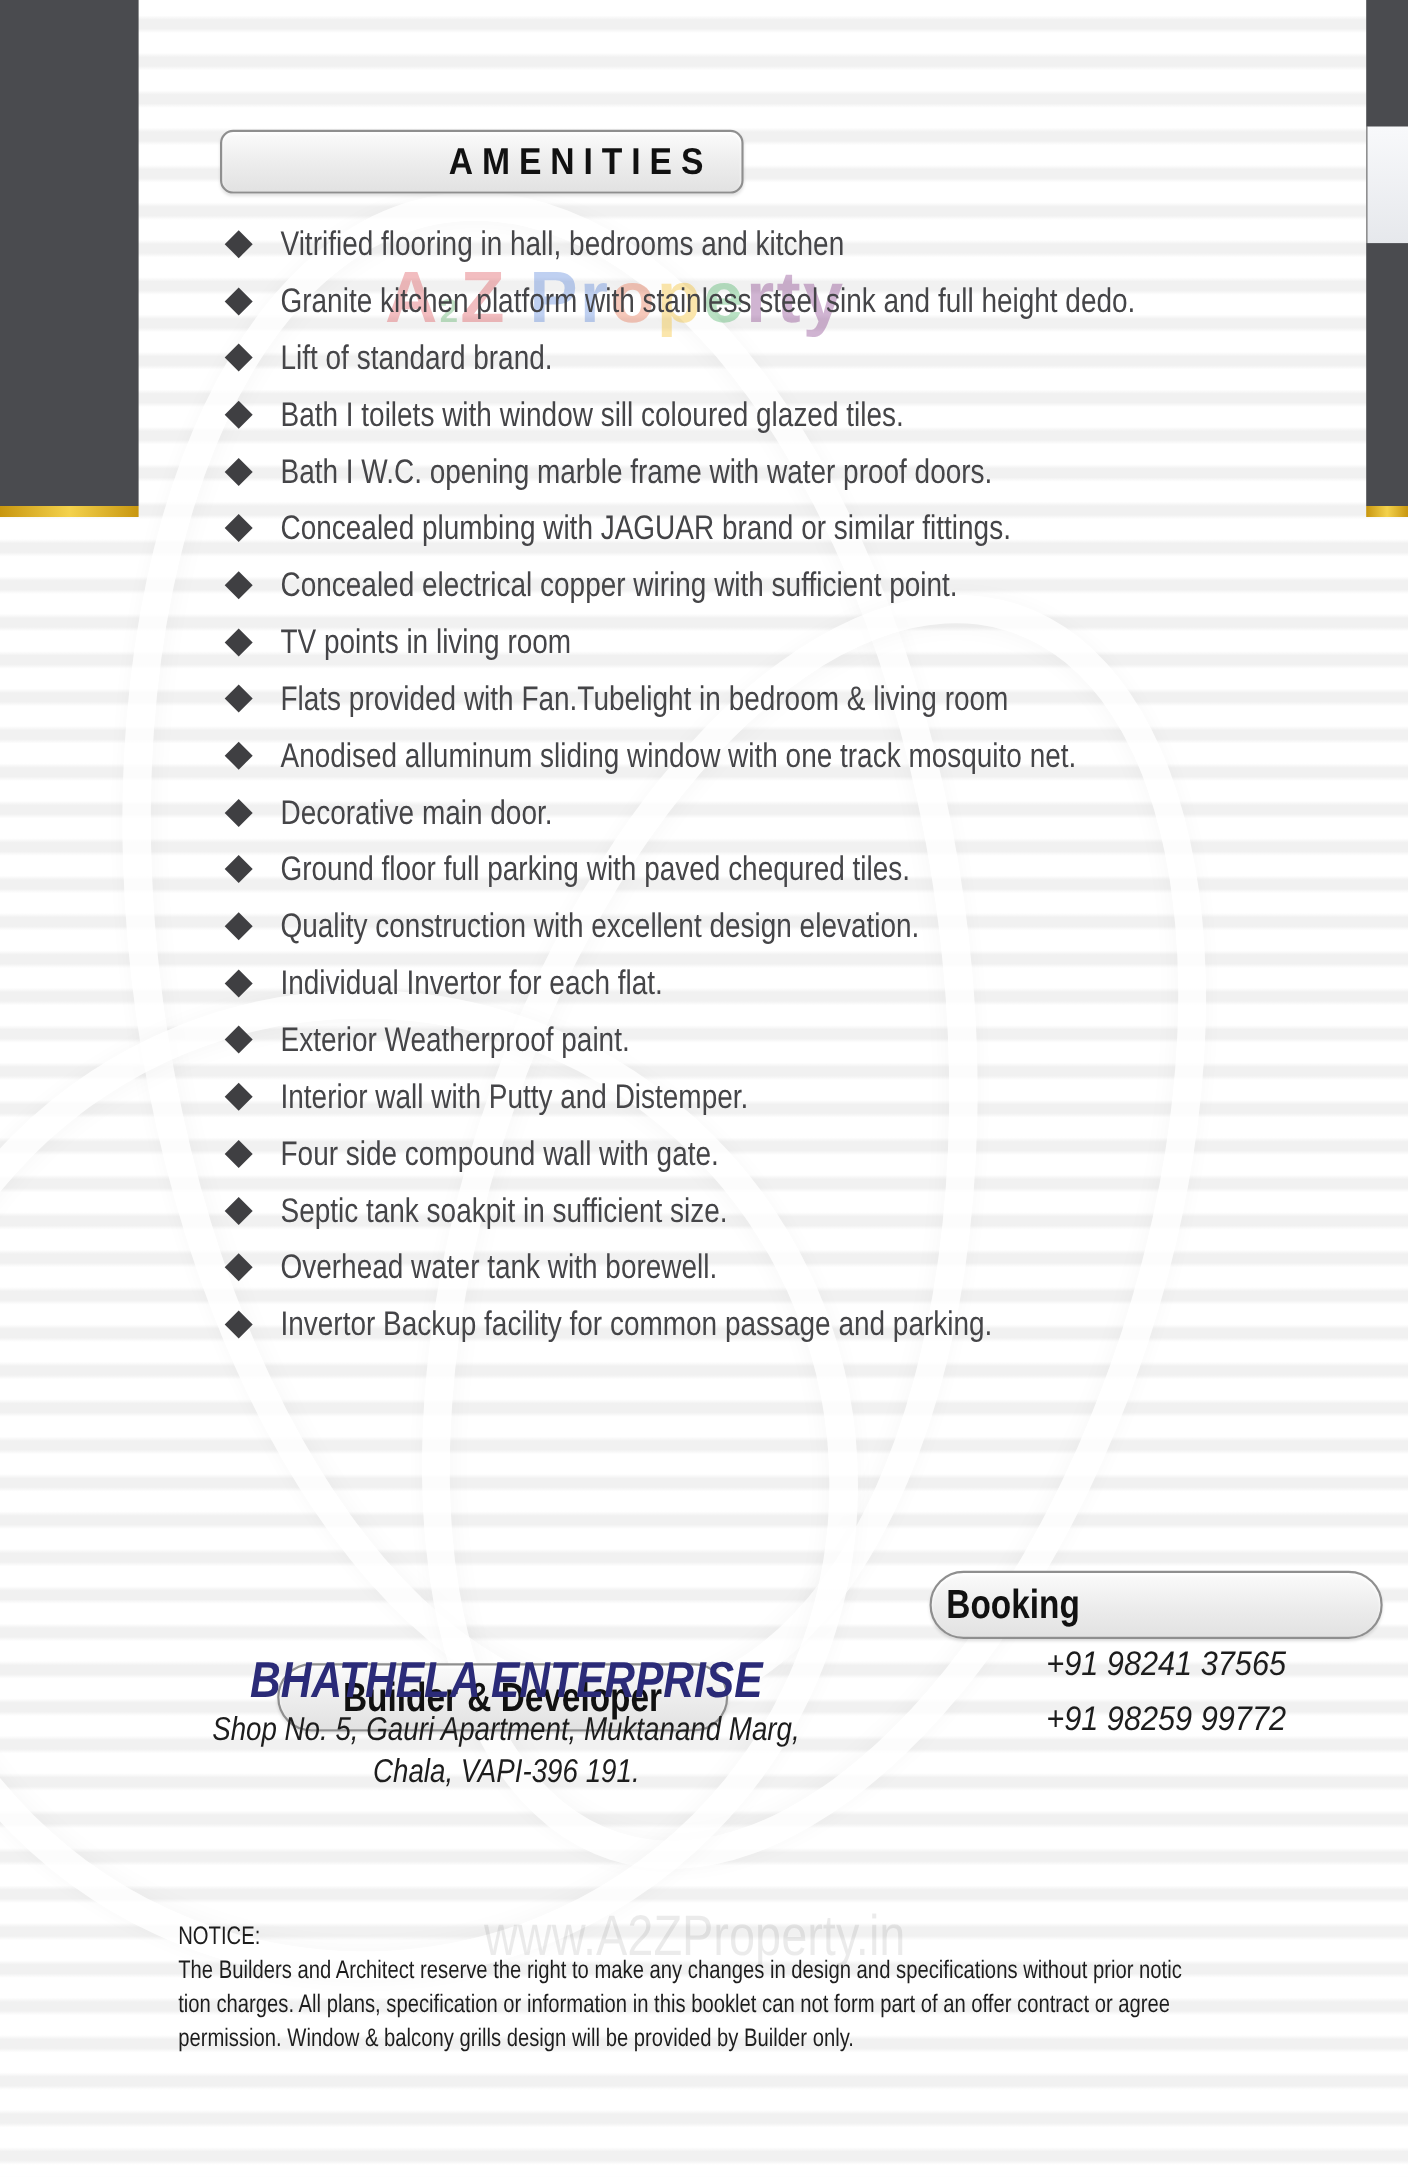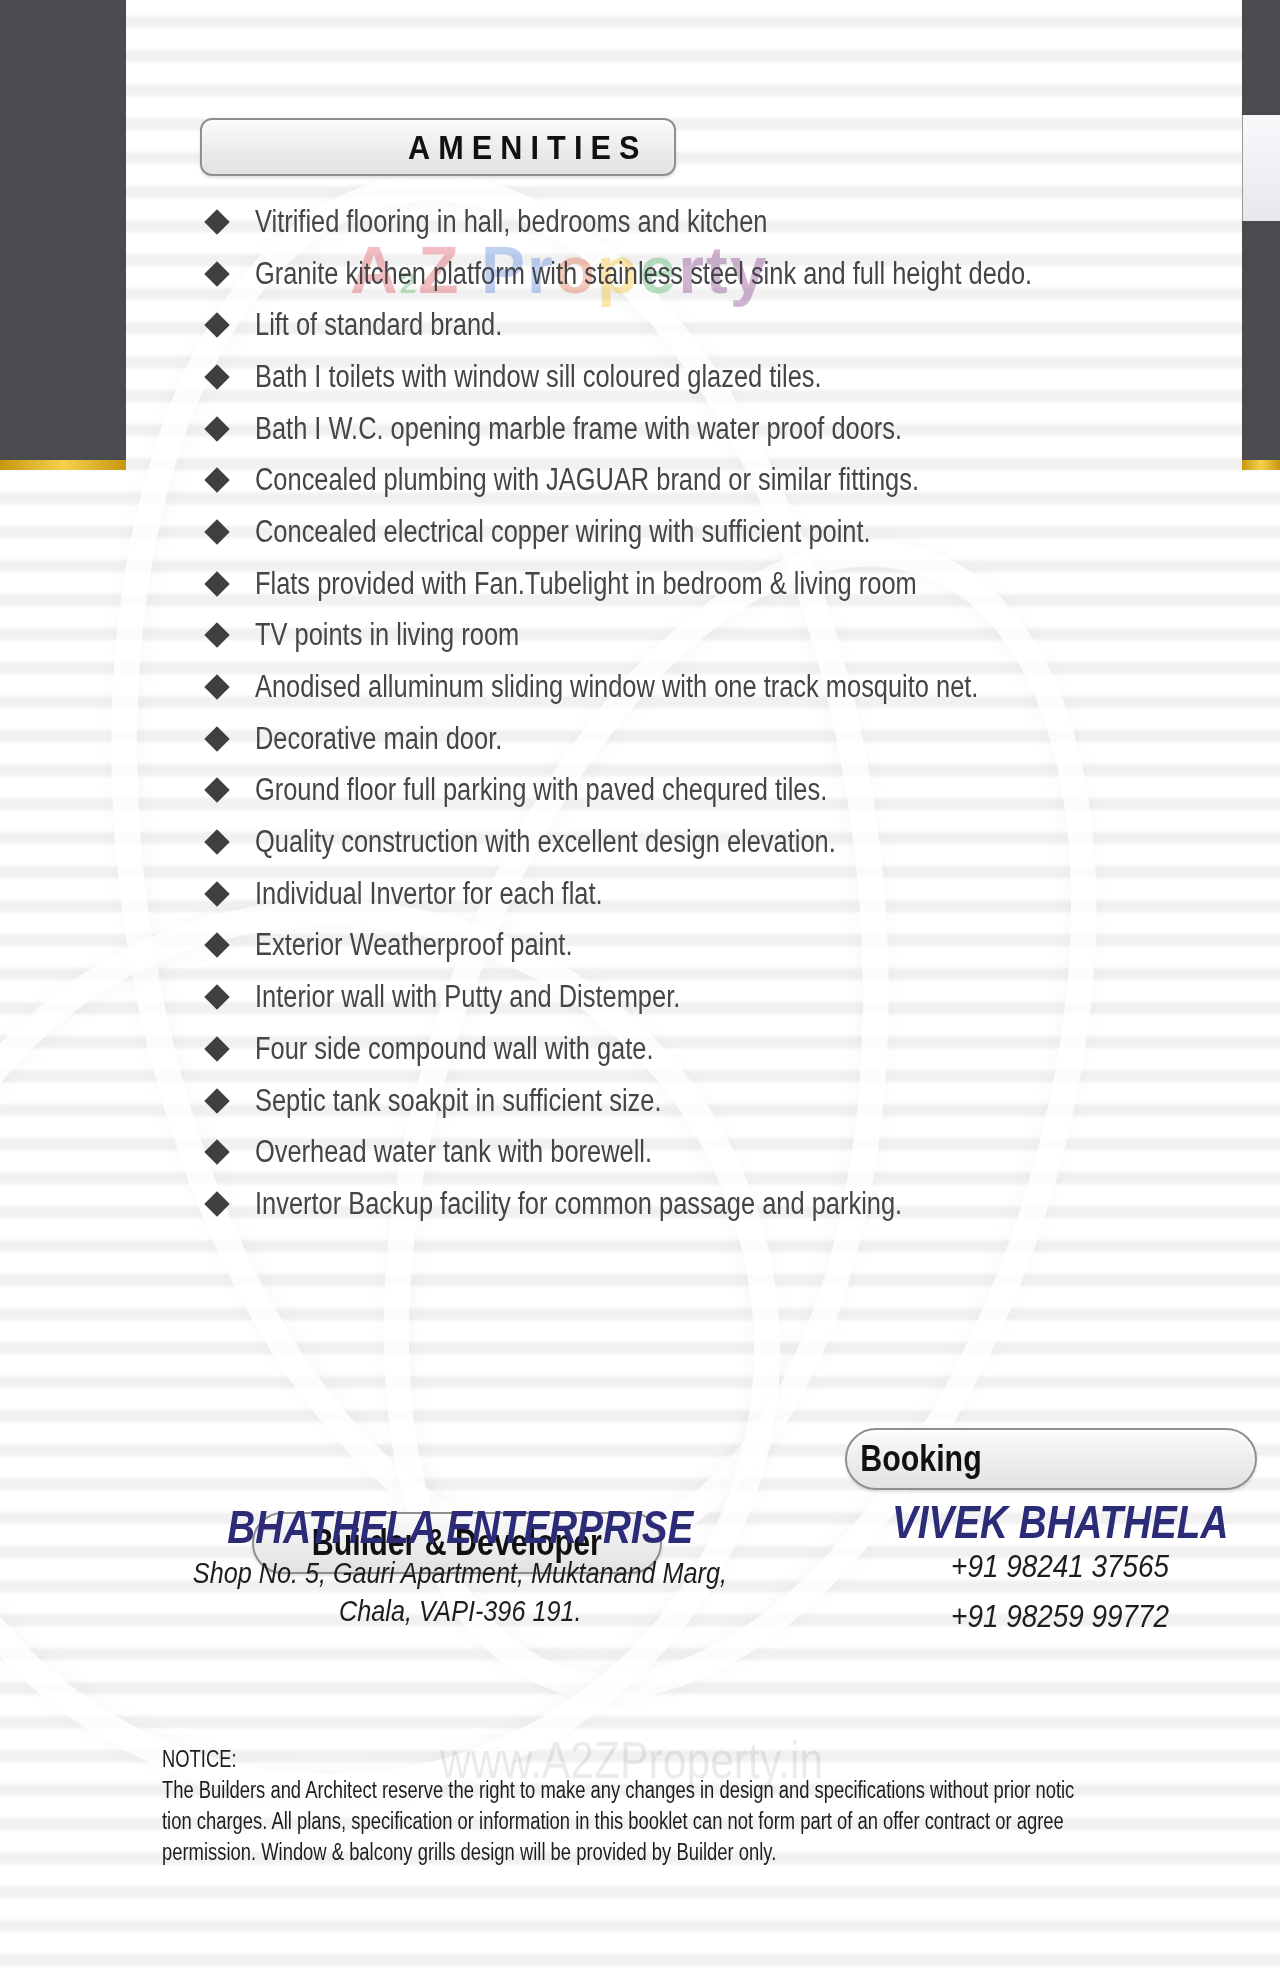--- a/index.html
+++ b/index.html
@@ -173,25 +173,25 @@
   <li class="amenity-item">
       <span class="bullet"></span>
       <span class="text">Concealed plumbing with JAGUAR brand or similar fittings.</span>
     </li>
   <li class="amenity-item">
       <span class="bullet"></span>
       <span class="text">Concealed electrical copper wiring with sufficient point.</span>
     </li>
   <li class="amenity-item">
       <span class="bullet"></span>
+      <span class="text">TV points in living room</span>
+    </li>
+  <li class="amenity-item">
+      <span class="bullet"></span>
       <span class="text">Flats provided with Fan.Tubelight in bedroom &amp; living room</span>
-    </li>
-  <li class="amenity-item">
-      <span class="bullet"></span>
-      <span class="text">TV points in living room</span>
     </li>
   <li class="amenity-item">
       <span class="bullet"></span>
       <span class="text">Anodised alluminum sliding window with one track mosquito net.</span>
     </li>
   <li class="amenity-item">
       <span class="bullet"></span>
       <span class="text">Decorative main door.</span>
     </li>
   <li class="amenity-item">
@@ -239,21 +239,20 @@
   <div><span class="company-name">BHATHELA ENTERPRISE</span></div>
   <div><span class="address-line">Shop No. 5, Gauri Apartment, Muktanand Marg,</span></div>
   <div><span class="address-line">Chala, VAPI-396 191.</span></div>
 </div>
 
 <div class="pill booking-header">
   <span class="pill-label">Booking</span>
 </div>
 <div class="center-block booking-block">
   <div class="contact">
-    <div><span class="contact-name">VIVEK BHATHELA</span></div>
     <div><span class="contact-phone">+91 98241 37565</span></div>
   </div>
   <div class="contact">
     <div><span class="contact-phone">+91 98259 99772</span></div>
   </div>
 </div>
 
 <div class="site-watermark">www.A2ZProperty.in</div>
 
 <div class="notice">

